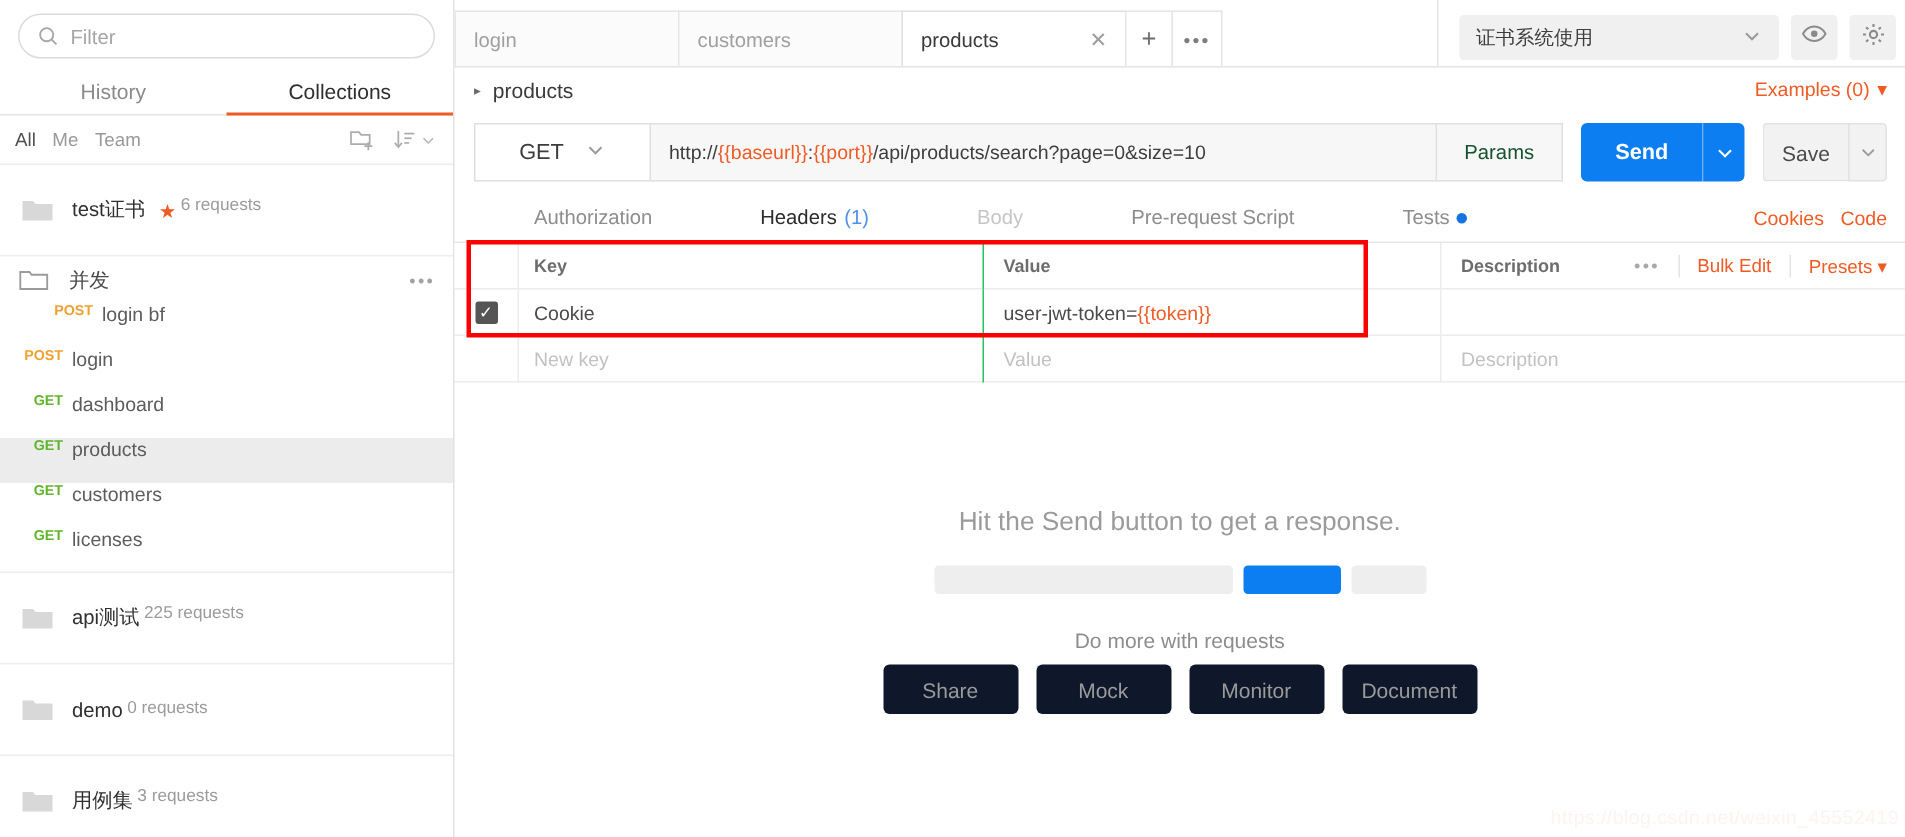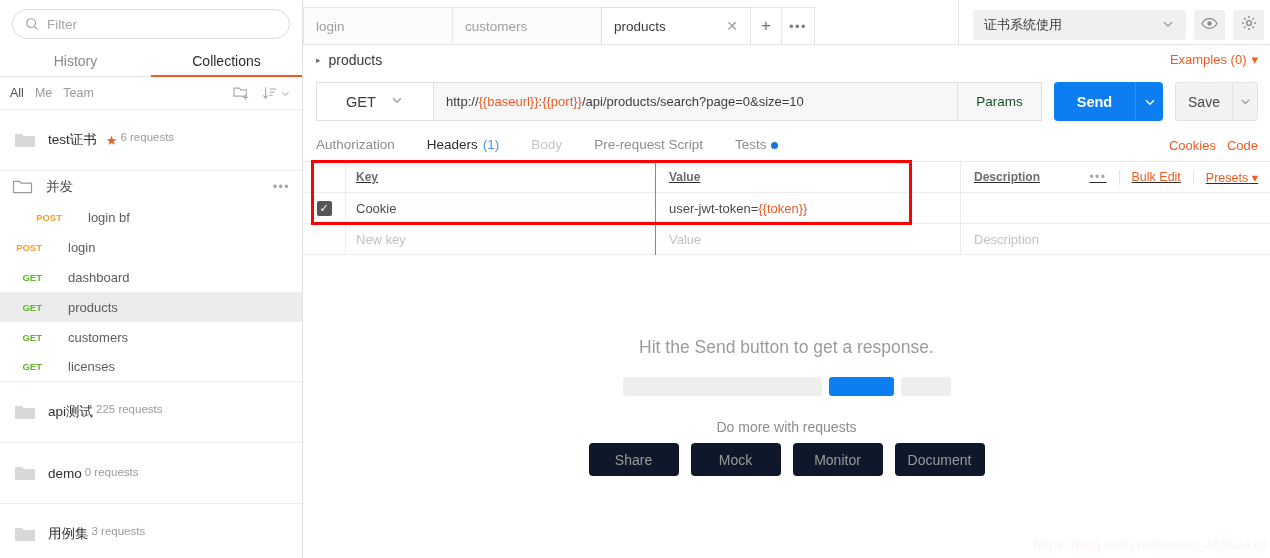--- a/index.html
+++ b/index.html
@@ -61,21 +61,21 @@
   .star { color: #ef5b25; font-size: 13px; }
 
   .folder-row {
     display: flex; align-items: center; gap: 13px;
     height: 31px; padding: 0 12px 0 12px;
   }
   .folder-row .fn { font-size: 13.5px; color: #4a4a4a; }
   .folder-row .dots { margin-left: auto; color: #a2a2a2; letter-spacing: 1.5px; font-size: 12px; }
 
   .req-row {
-    display: flex; align-items: center; height: 30px; gap: 26px;
+    display: flex; align-items: flex-start; height: 30px; gap: 6px;
     padding-left: 12px; font-size: 13px; color: #5c5c5c;
   }
   .req-row.indent { padding-left: 32px; }
   .req-row.sel { background: #ececec; }
   .req-row .mth { font-size: 9.5px; font-weight: bold; width: 30px; text-align: right; }
   .mth.post { color: #f0a132; }
   .mth.get { color: #61b52c; }
   .req-row.indent .mth { width: 30px; }
   .sep-line { border-bottom: 1px solid #ededed; }
 
@@ -150,32 +150,32 @@
     display: flex; align-items: center; justify-content: center; border: 1px solid #e2e2e2;
     border-right: none; border-radius: 3px 0 0 3px;
   }
   .savecv {
     width: 26px; height: 39px; background: #f2f2f2; color: #9a9a9a;
     display: flex; align-items: center; justify-content: center; border: 1px solid #e2e2e2;
     border-radius: 0 3px 3px 0;
   }
 
   .reqtabs { display: flex; align-items: center; height: 33px; margin-top: 8px; padding: 0 12px 0 13px; border-bottom: 1px solid #e8e8e8; }
-  .rqt { font-size: 13.5px; color: #8d8d8d; margin-right: 32px; position: relative; height: 33px; line-height: 32px; display: flex; align-items: center; gap: 5px; }
+  .rqt { font-size: 13.5px; color: #8d8d8d; margin-right: 32px; position: relative; height: 33px; line-height: 32px; display: flex; align-items: center; gap: 5px; margin-left: 40px; }
   .rqt.active { color: #2c2c2c; }
   .rqt.active:after { content: ""; position: absolute; left: 0; right: 0; bottom: -1px; height: 2px; background: #ef5b25; }
   .rqt.dim { color: #c6c6c6; }
   .rqt .cntn { color: #4f91e8; }
   .bluedot { width: 7px; height: 7px; border-radius: 50%; background: #1474e0; display: inline-block; }
   .reqtabs .right { margin-left: auto; display: flex; gap: 11px; color: #ef5b25; font-size: 13px; }
 
   
   .hdr-table { position: relative; }
   .hrow { display: flex; height: 31px; align-items: center; border-bottom: 1px solid #ececec; }
-  .hrow.head { background: #fff; text-decoration: underline; }
+  .hrow.head { background: #fff; }
   .hcell { font-size: 12px; color: #6d6d6d; font-weight: bold; }
   .hcell-v { font-size: 13px; color: #4a4a4a; font-weight: normal; }
   .c-check { width: 42px; display: flex; align-items: center; justify-content: center; flex: 0 0 42px; }
   .c-key { flex: 0 0 310px; padding-left: 4px; border-left: 1px solid #ececec; height: 31px; display: flex; align-items: center; }
   .c-val { flex: 0 0 305px; padding-left: 7px; border-left: 1px solid #22c55e; height: 31px; display: flex; align-items: center; }
   .c-desc { flex: 1; padding-left: 7px; border-left: 1px solid #ececec; height: 31px; display: flex; align-items: center; }
   .c-key .in, .c-val .in, .c-desc .in { padding-left: 6px; }
   .ph-txt { color: #c2c2c2; }
   .chk {
     width: 15px; height: 15px; background: #555; border-radius: 2px;

